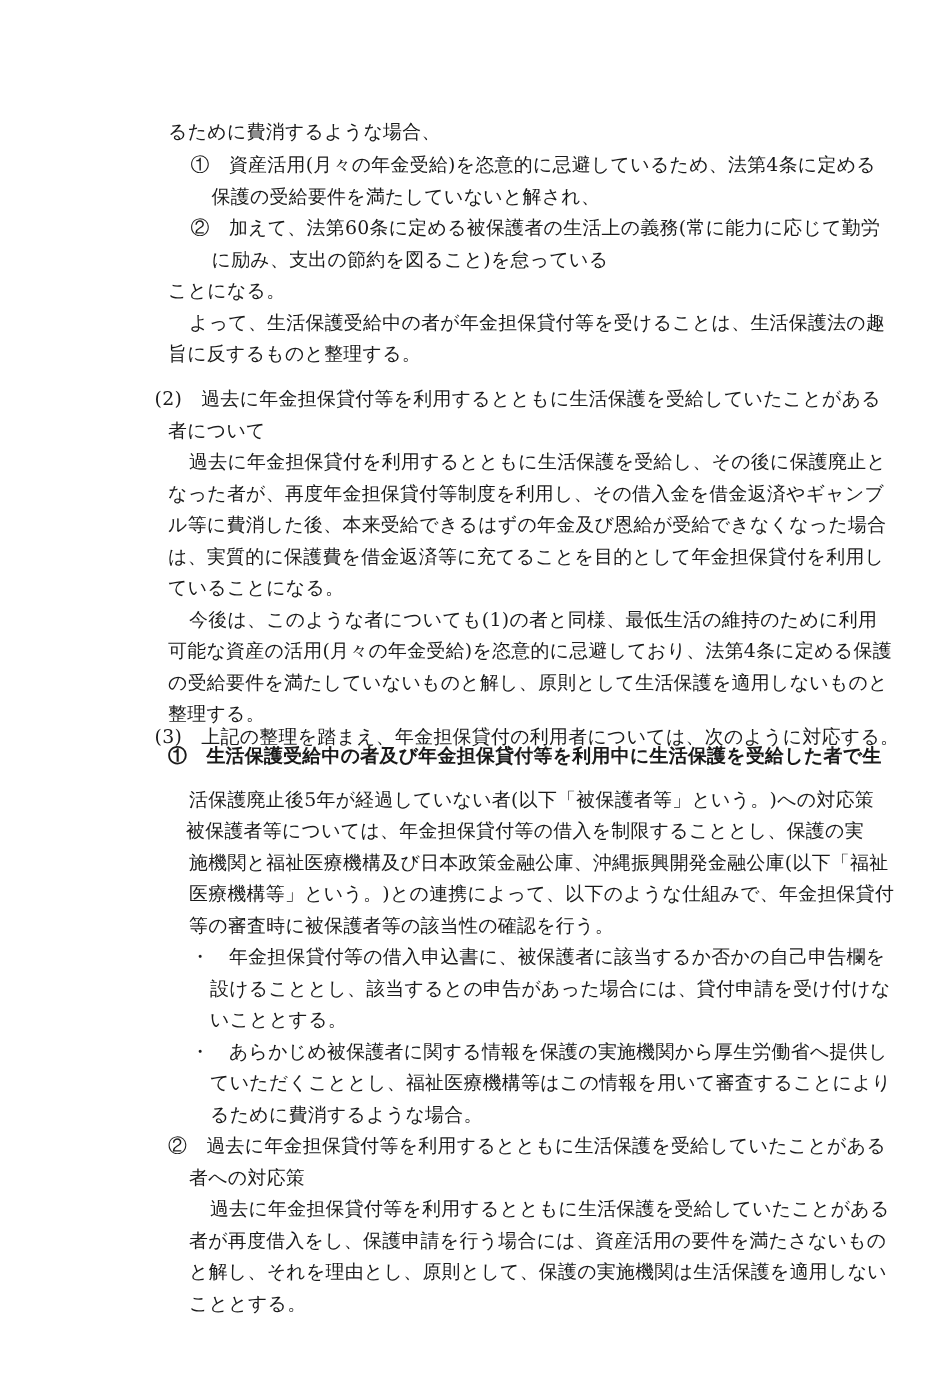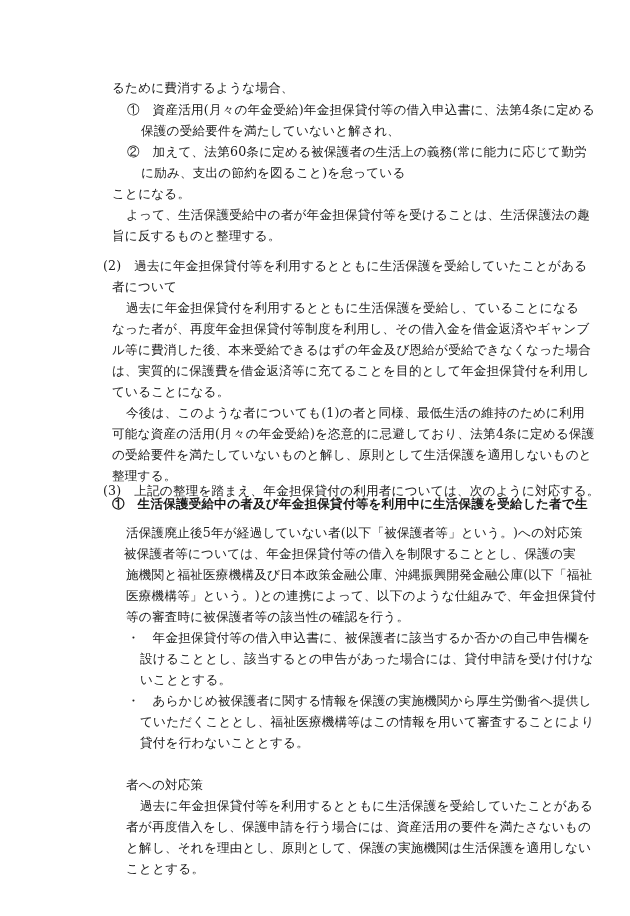--- a/index.html
+++ b/index.html
@@ -12,49 +12,50 @@
   .ln {
     position: absolute; white-space: nowrap;
     font-size: 12.6px; line-height: 16px; letter-spacing: 0.2px;
   }
 </style>
 </head>
 <body>
 
 <div class="page" id="page">
     <div class="ln" style="left: 112px; top: 80px;">るために費消するような場合、</div>
-    <div class="ln" style="left: 127px; top: 102px;">①　資産活用(月々の年金受給)年金担保貸付等の借入申込書に、法第4条に定める</div>
+    <div class="ln" style="left: 127px; top: 102px;">①　資産活用(月々の年金受給)を恣意的に忌避しているため、法第4条に定める</div>
     <div class="ln" style="left: 141px; top: 123px;">保護の受給要件を満たしていないと解され、</div>
     <div class="ln" style="left: 127px; top: 144px;">②　加えて、法第60条に定める被保護者の生活上の義務(常に能力に応じて勤労</div>
     <div class="ln" style="left: 141px; top: 165px;">に励み、支出の節約を図ること)を怠っている</div>
     <div class="ln" style="left: 112px; top: 186px;">ことになる。</div>
     <div class="ln" style="left: 126px; top: 207px;">よって、生活保護受給中の者が年金担保貸付等を受けることは、生活保護法の趣</div>
     <div class="ln" style="left: 112px; top: 228px;">旨に反するものと整理する。</div>
     <div class="ln" style="left: 103px; top: 258px;">(2)　過去に年金担保貸付等を利用するとともに生活保護を受給していたことがある</div>
     <div class="ln" style="left: 112px; top: 279px;">者について</div>
-    <div class="ln" style="left: 126px; top: 300px;">過去に年金担保貸付を利用するとともに生活保護を受給し、ていることになる</div>
+    <div class="ln" style="left: 126px; top: 300px;">過去に年金担保貸付を利用するとともに生活保護を受給し、その後に保護廃止と</div>
     <div class="ln" style="left: 112px; top: 321px;">なった者が、再度年金担保貸付等制度を利用し、その借入金を借金返済やギャンブ</div>
     <div class="ln" style="left: 112px; top: 342px;">ル等に費消した後、本来受給できるはずの年金及び恩給が受給できなくなった場合</div>
     <div class="ln" style="left: 112px; top: 363px;">は、実質的に保護費を借金返済等に充てることを目的として年金担保貸付を利用し</div>
     <div class="ln" style="left: 112px; top: 384px;">ていることになる。</div>
     <div class="ln" style="left: 126px; top: 405px;">今後は、このような者についても(1)の者と同様、最低生活の維持のために利用</div>
     <div class="ln" style="left: 112px; top: 426px;">可能な資産の活用(月々の年金受給)を恣意的に忌避しており、法第4条に定める保護</div>
     <div class="ln" style="left: 112px; top: 447px;">の受給要件を満たしていないものと解し、原則として生活保護を適用しないものと</div>
     <div class="ln" style="left: 112px; top: 468px;">整理する。</div>
     <div class="ln" style="left: 103px; top: 483px; text-align: center;">(3)　上記の整理を踏まえ、年金担保貸付の利用者については、次のように対応する。</div>
     <div class="ln" style="left: 112px; top: 496px; font-weight: bold;">①　生活保護受給中の者及び年金担保貸付等を利用中に生活保護を受給した者で生</div>
     <div class="ln" style="left: 126px; top: 525px;">活保護廃止後5年が経過していない者(以下「被保護者等」という。)への対応策</div>
     <div class="ln" style="left: 124px; top: 546px;">被保護者等については、年金担保貸付等の借入を制限することとし、保護の実</div>
     <div class="ln" style="left: 126px; top: 588px;">医療機構等」という。)との連携によって、以下のような仕組みで、年金担保貸付</div>
     <div class="ln" style="left: 126px; top: 567px;">施機関と福祉医療機構及び日本政策金融公庫、沖縄振興開発金融公庫(以下「福祉</div>
     <div class="ln" style="left: 126px; top: 609px;">等の審査時に被保護者等の該当性の確認を行う。</div>
     <div class="ln" style="left: 127px; top: 630px;">・　年金担保貸付等の借入申込書に、被保護者に該当するか否かの自己申告欄を</div>
     <div class="ln" style="left: 140px; top: 651px;">設けることとし、該当するとの申告があった場合には、貸付申請を受け付けな</div>
     <div class="ln" style="left: 140px; top: 672px;">いこととする。</div>
     <div class="ln" style="left: 140px; top: 714px;">ていただくこととし、福祉医療機構等はこの情報を用いて審査することにより</div>
     <div class="ln" style="left: 127px; top: 693px;">・　あらかじめ被保護者に関する情報を保護の実施機関から厚生労働省へ提供し</div>
-    <div class="ln" style="left: 140px; top: 735px;">貸付を行わないこととする。</div>
+    <div class="ln" style="left: 140px; top: 735px;">るために費消するような場合。</div>
+    <div class="ln" style="left: 112px; top: 756px;">②　過去に年金担保貸付等を利用するとともに生活保護を受給していたことがある</div>
     <div class="ln" style="left: 126px; top: 777px;">者への対応策</div>
     <div class="ln" style="left: 140px; top: 798px;">過去に年金担保貸付等を利用するとともに生活保護を受給していたことがある</div>
     <div class="ln" style="left: 126px; top: 819px;">者が再度借入をし、保護申請を行う場合には、資産活用の要件を満たさないもの</div>
     <div class="ln" style="left: 126px; top: 840px;">と解し、それを理由とし、原則として、保護の実施機関は生活保護を適用しない</div>
     <div class="ln" style="left: 126px; top: 861px; font-family: Liberation Serif, serif;">こととする。</div>
   </div>
 
 </body></html>

